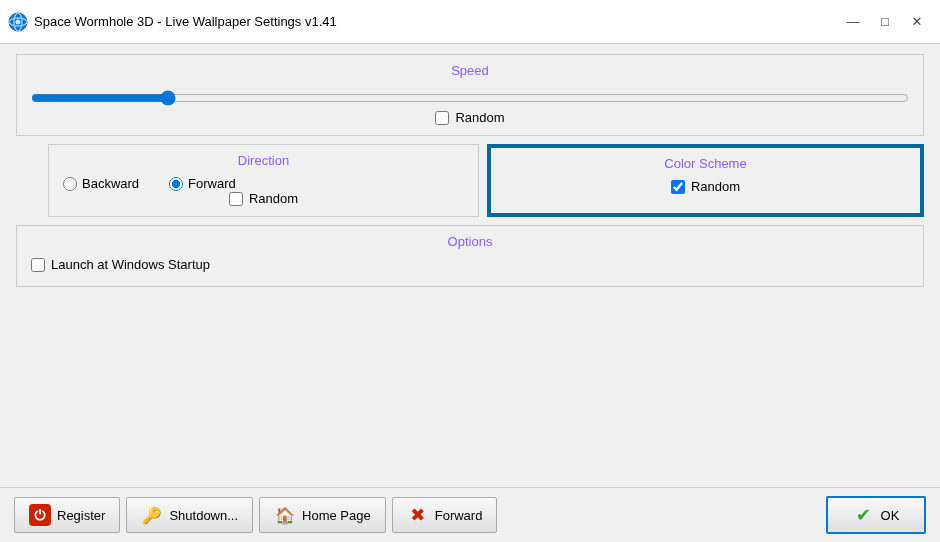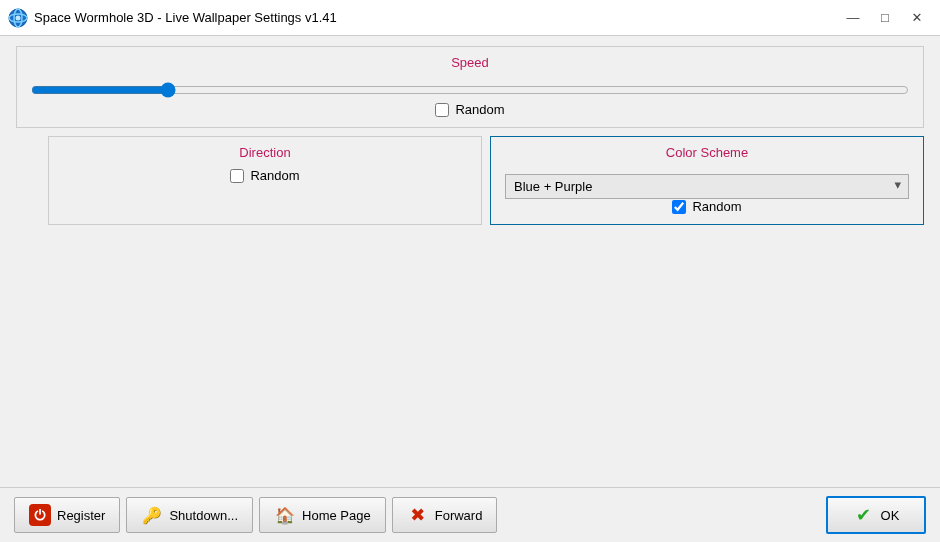--- a/index.html
+++ b/index.html
@@ -14,21 +14,21 @@
       flex-direction: column;
     }
 
     
     .title-bar {
       background: #ffffff;
       border-bottom: 1px solid #ccc;
       display: flex;
       align-items: center;
       padding: 6px 8px;
-      height: 36px;
+      height: 44px;
       flex-shrink: 0;
     }
     .title-bar-icon {
       width: 20px;
       height: 20px;
       margin-right: 6px;
       flex-shrink: 0;
     }
     .title-bar-text {
       flex: 1;
@@ -65,21 +65,21 @@
     
     .section-box {
       background: #f0f0f0;
       border: 1px solid #ccc;
       padding: 8px 14px 10px;
       position: relative;
     }
     .section-title {
       text-align: center;
       font-size: 13px;
-      color: #be185d;
+      color: #8b5cf6;
       margin-bottom: 8px;
     }
 
     
     .slider-container {
       display: flex;
       align-items: center;
       padding: 4px 0;
     }
     input[type=range] {
@@ -108,21 +108,21 @@
     }
 
     .direction-box {
       flex: 1;
       border: 1px solid #ccc;
       padding: 8px 14px 10px;
       background: #f0f0f0;
     }
     .color-box {
       flex: 1;
-      border: 1px solid #0369a1;
+      border: 4px solid #0369a1;
       padding: 8px 14px 10px;
       background: #f0f0f0;
     }
 
     .radio-row {
       display: flex;
       align-items: center;
       gap: 30px;
       margin-top: 6px;
     }
@@ -290,44 +290,53 @@
     <div class="checkbox-row">
       <input type="checkbox" style="">
       <label>Random</label>
     </div>
   </div>
 
   <div class="middle-row">
 
     <div class="direction-box">
       <div class="section-title">Direction</div>
+      <div class="radio-row">
+        <label class="radio-item">
+          <input type="radio" name="direction" style="">
+          <span>Backward</span>
+        </label>
+        <label class="radio-item">
+          <input type="radio" name="direction" checked="" style="">
+          <span>Forward</span>
+        </label>
+      </div>
       <div class="checkbox-row">
         <input type="checkbox" style="">
         <label>Random</label>
       </div>
     </div>
 
     <div class="color-box">
       <div class="section-title">Color Scheme</div>
-      <div class="dropdown-wrapper">
-        <select class="color-dropdown">
-          <option>Blue + Purple</option>
-          <option>Red + Orange</option>
-          <option>Green + Cyan</option>
-          <option>Yellow + White</option>
-        </select>
-      </div>
       <div class="checkbox-row">
         <input type="checkbox" checked="" style="">
         <label>Random</label>
       </div>
     </div>
 
   </div>
 
+  <div class="options-box">
+    <div class="section-title">Options</div>
+    <div class="options-content">
+      <input type="checkbox" style="">
+      <label>Launch at Windows Startup</label>
+    </div>
+  </div>
 
 </div>
 
 <div class="bottom-bar">
 
   <button class="btn">
     <span class="btn-icon shutdown-icon">⏻</span>
     <span>Register</span>
   </button>
 

